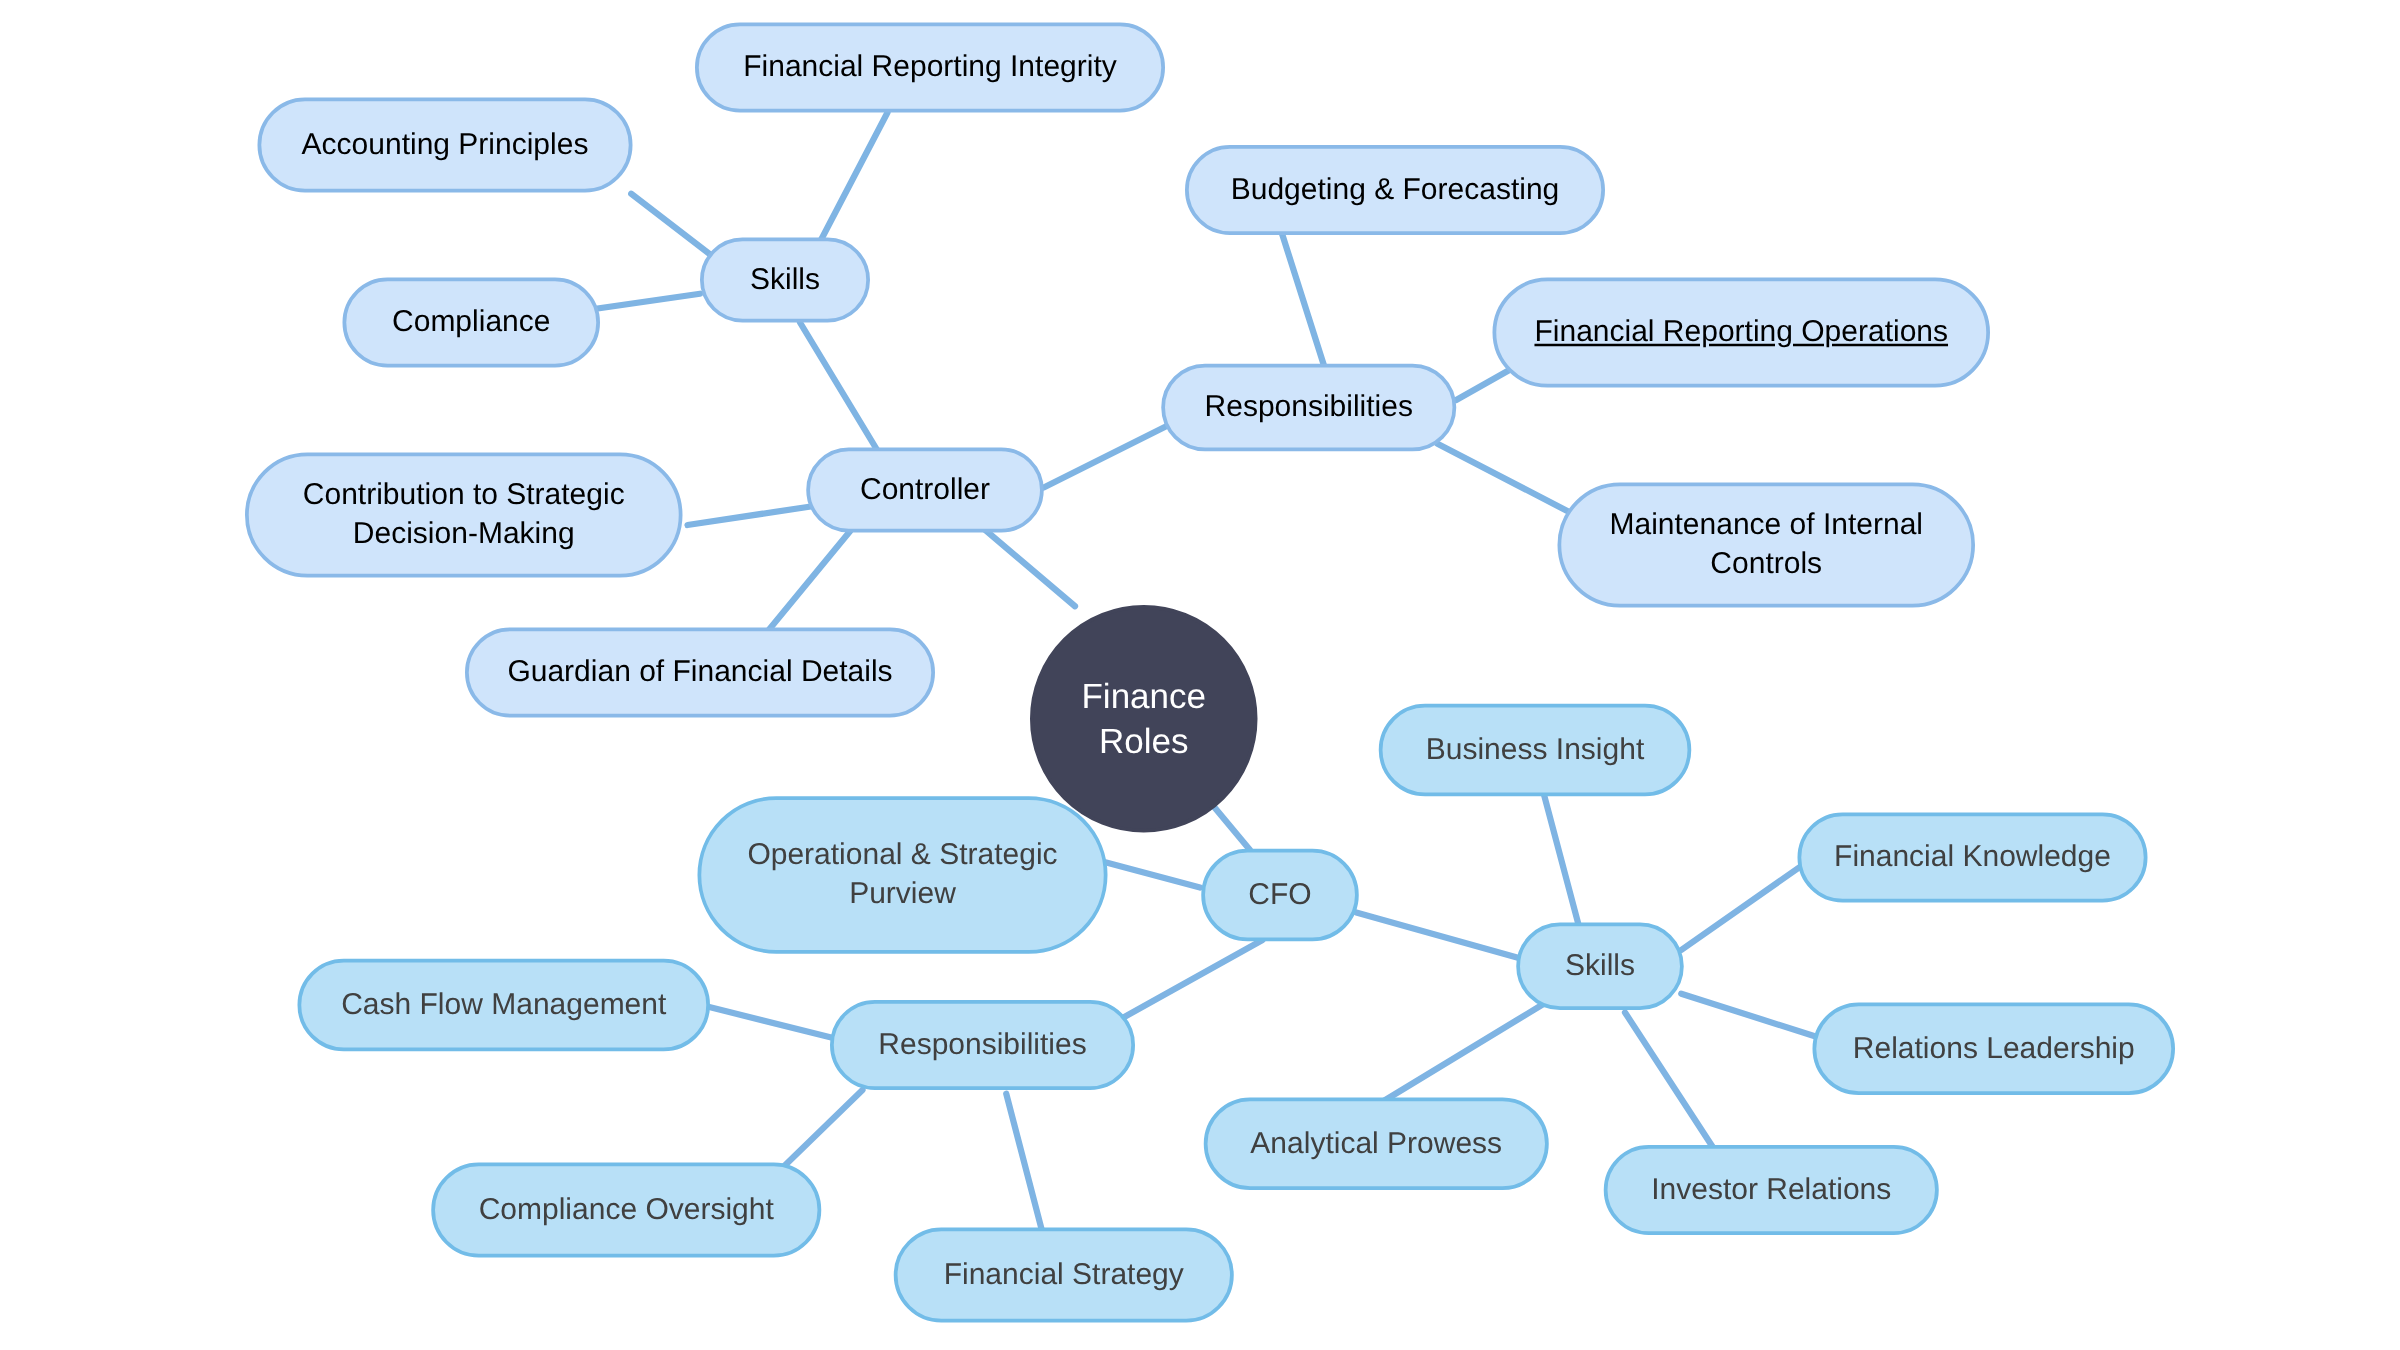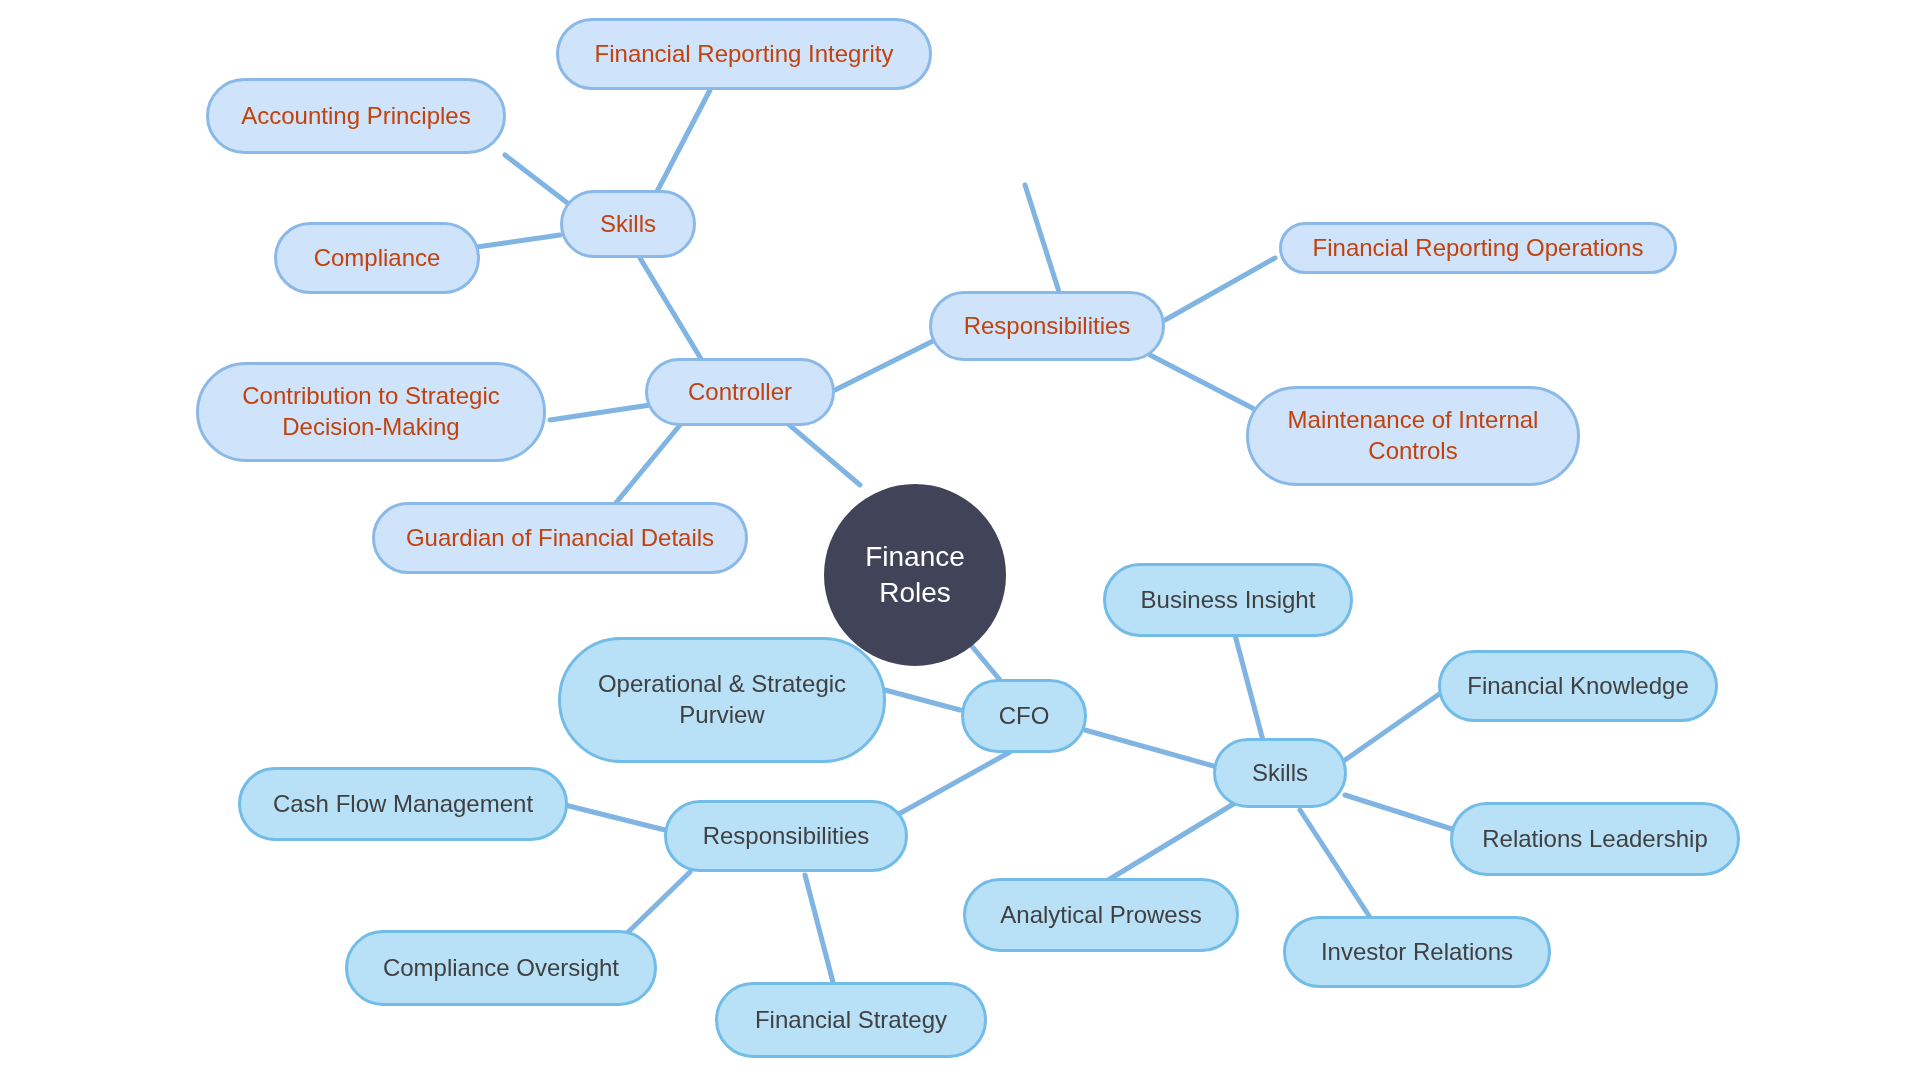--- a/index.html
+++ b/index.html
@@ -41,21 +41,21 @@
     background: #414459;
     border-color: #414459;
     border-radius: 50%;
     color: #ffffff;
     font-size: 28px;
   }
   
   .node.branch-controller {
     background: #cfe4fb;
     border-color: #8ab9e8;
-    color: #c2410c;
+    color: #000000;
     border-radius: 999px;
     font-size: 24px;
   }
   
   .node.branch-cfo {
     background: #b8e0f7;
     border-color: #72bce8;
     color: #404040;
     border-radius: 999px;
     font-size: 24px;
@@ -131,22 +131,25 @@
   </div>
 
   <div class="node branch-controller" style="left:274px; top:222px; width:206px; height:72px;">
     <span class="label">Compliance</span>
   </div>
 
   <div class="node branch-controller" style="left:929px; top:291px; width:236px; height:70px;">
     <span class="label">Responsibilities</span>
   </div>
 
-
-  <div class="node branch-controller" style="left:1279px; top:222px; width:398px; height:52px;">
+  <div class="node branch-controller" style="left:948px; top:116px; width:336px; height:72px;">
+    <span class="label">Budgeting &amp; Forecasting</span>
+  </div>
+
+  <div class="node branch-controller" style="left:1194px; top:222px; width:398px; height:88px;text-decoration:underline;">
     <span class="label">Financial Reporting Operations</span>
   </div>
 
   <div class="node branch-controller" style="left:1246px; top:386px; width:334px; height:100px;">
     <span class="label">Maintenance of Internal
 Controls</span>
   </div>
 
   <div class="node branch-controller" style="left:196px; top:362px; width:350px; height:100px;">
     <span class="label">Contribution to Strategic

